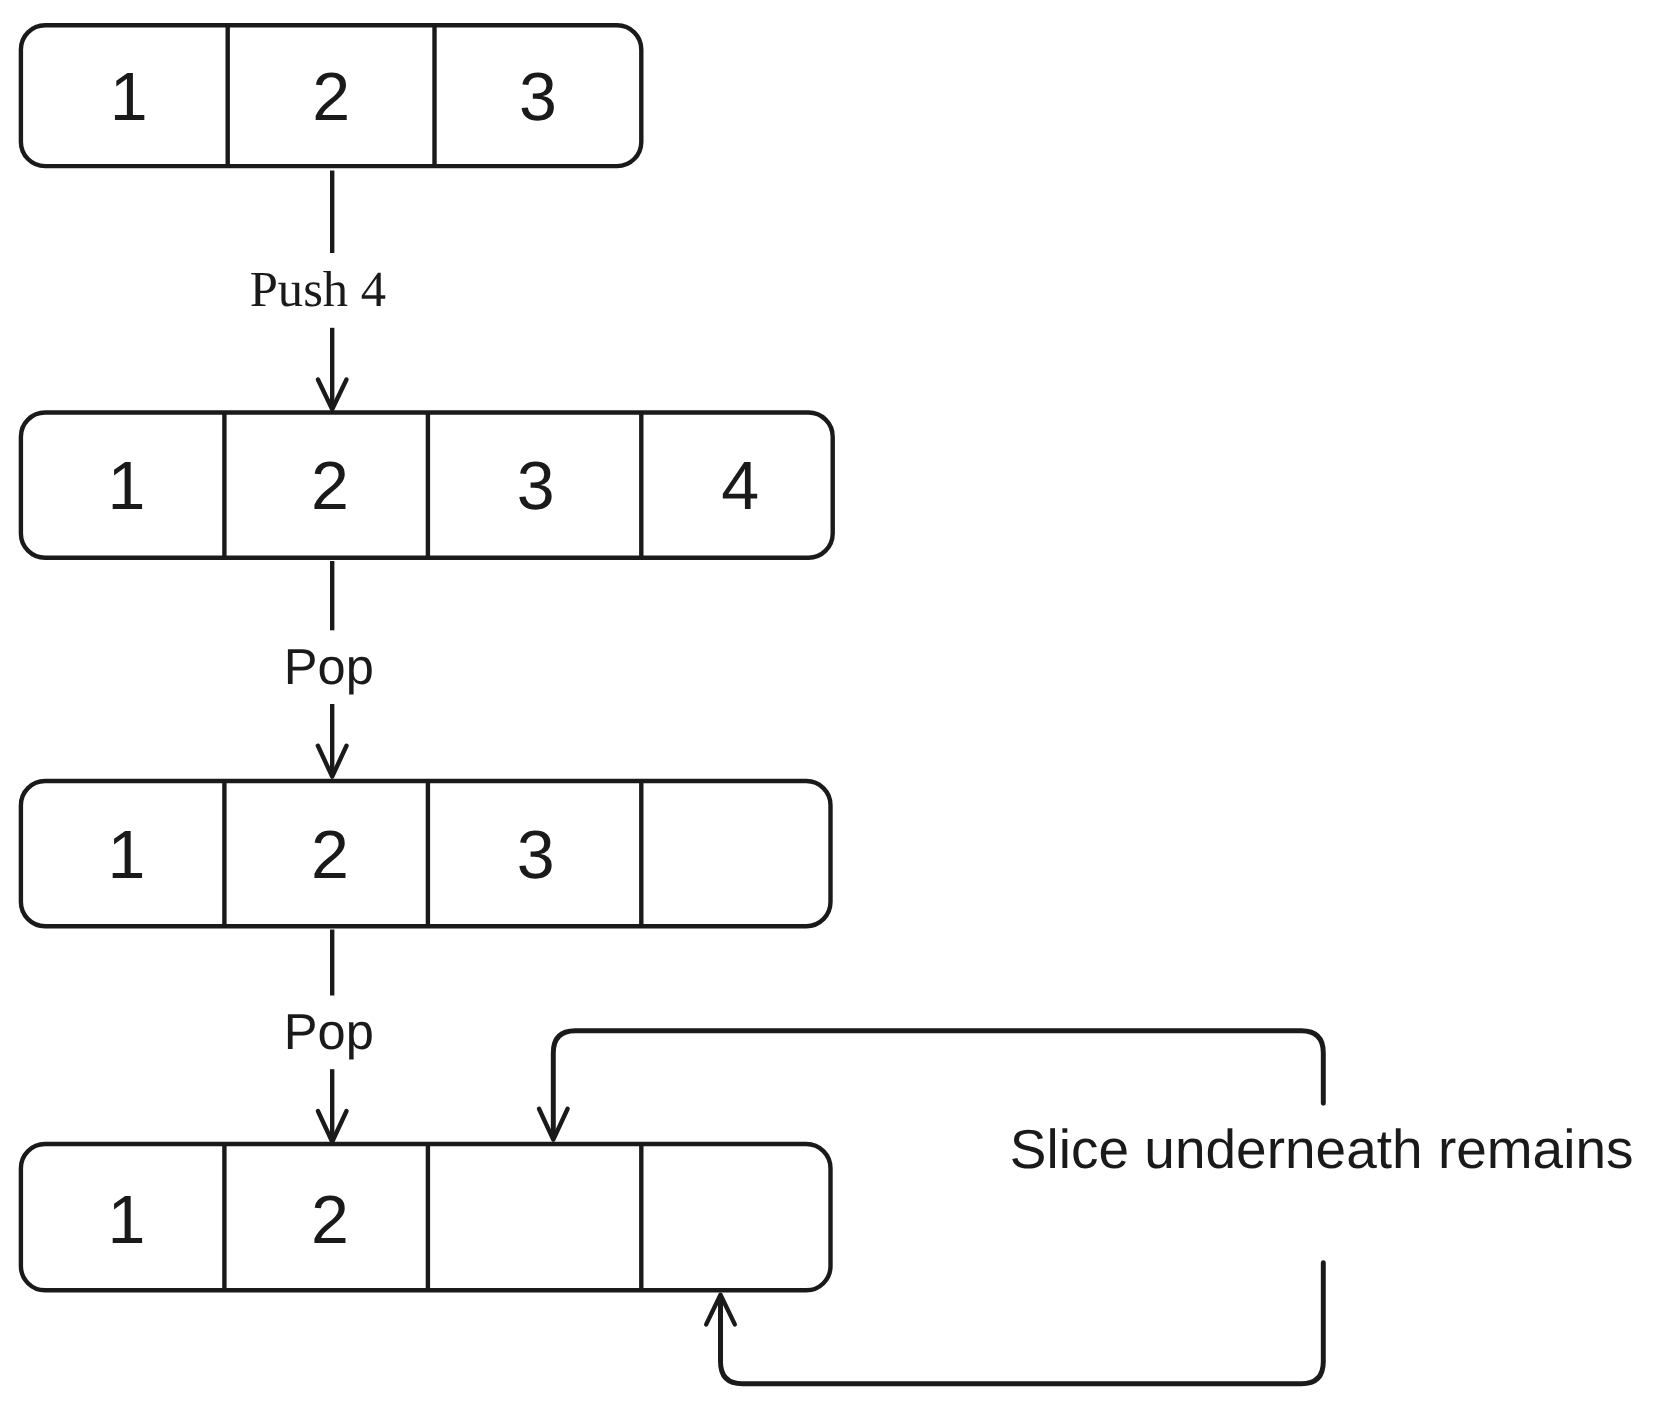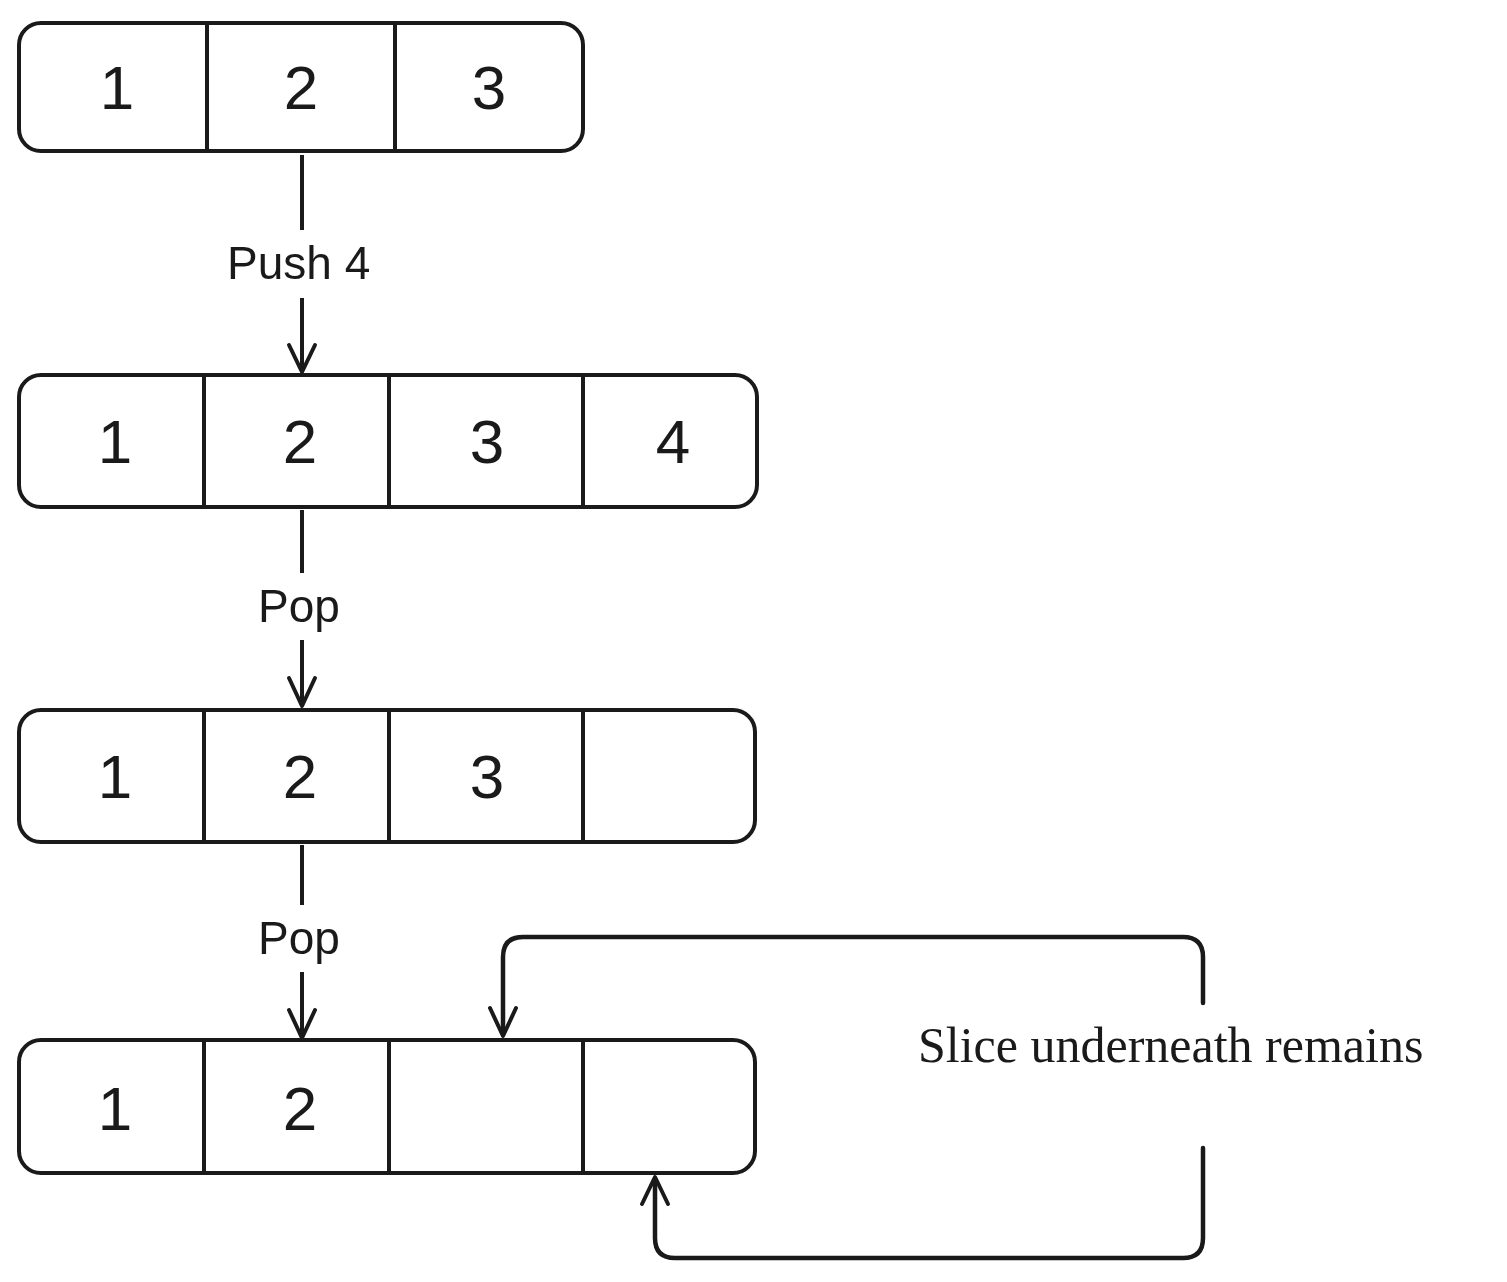--- a/index.html
+++ b/index.html
@@ -64,21 +64,21 @@
   .op-label {
     position: absolute;
     font-family: "Liberation Sans", sans-serif;
     font-size: 46px;
     color: #1a1a1a;
     white-space: nowrap;
     line-height: 1;
   }
   .annotation {
     position: absolute;
-    font-family: Liberation Serif, serif;
+    font-family: Liberation Sans, sans-serif;
     font-size: 50px;
     color: #1a1a1a;
     line-height: 67px;
     width: 580px;
   }
 </style>
 </head>
 <body>
 
 <div id="canvas">
@@ -153,21 +153,21 @@
     <text class="cell-value" x="300" y="798">2</text>
     <text class="cell-value" x="487" y="798">3</text>
     <text class="cell-value" x="673" y="798"></text>
 
     <text class="cell-value" x="115" y="1130">1</text>
     <text class="cell-value" x="300" y="1130">2</text>
     <text class="cell-value" x="487" y="1130"></text>
     <text class="cell-value" x="673" y="1130"></text>
   </svg>
 
-  <div class="op-label" style="left:227px; top:240px;">Push 4</div>
+  <div class="op-label" style="left:227px; top:240px;font-family:Liberation Serif, serif;">Push 4</div>
 
   <div class="op-label" style="left:258px; top:583px;">Pop</div>
 
   <div class="op-label" style="left:258px; top:915px;">Pop</div>
 
   <div class="annotation" style="left:918px; top:1012px;">
     <div>Slice underneath remains</div>
   </div>
 
 </div>

